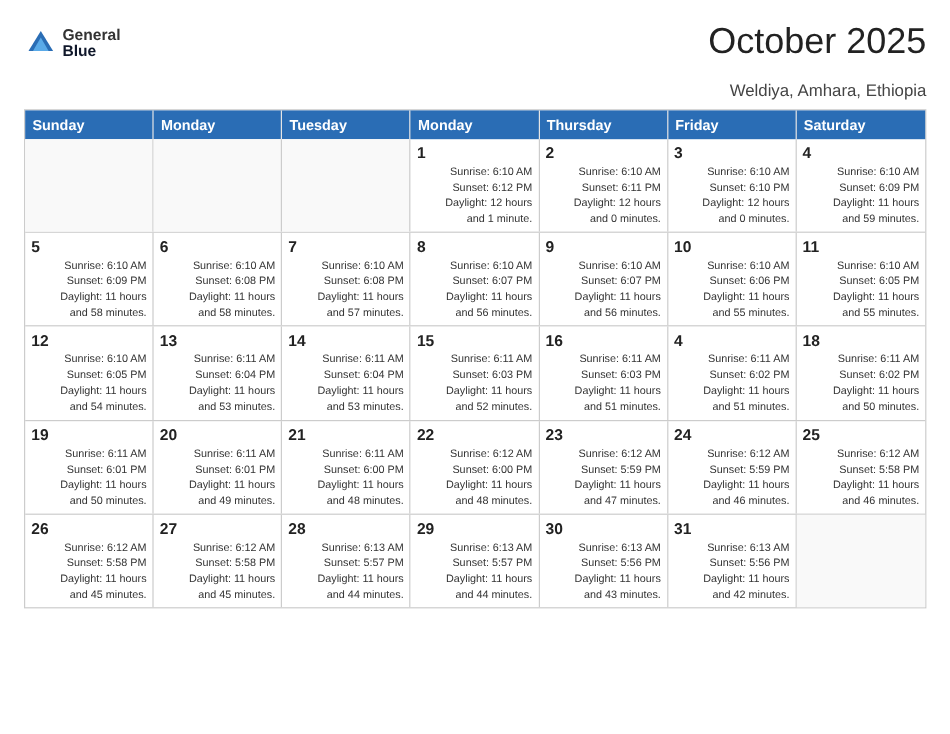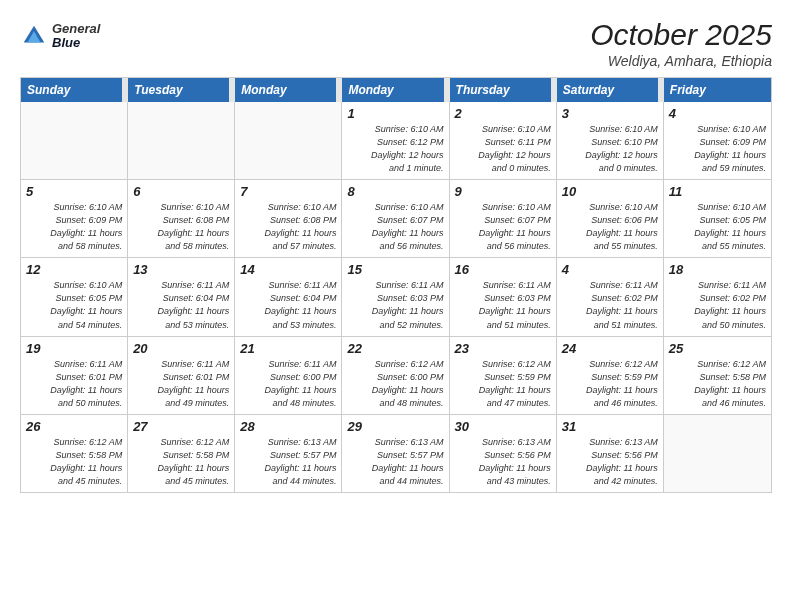--- a/index.html
+++ b/index.html
@@ -9,21 +9,20 @@
       font-family: Arial, sans-serif;
       background: #fff;
       overflow: hidden;
     }
     .page {
       width: 792px;
       height: 478px;
       padding: 18px 20px 14px 20px;
       display: flex;
       flex-direction: column;
-      font-style: italic;
     }
     .header {
       display: flex;
       align-items: flex-start;
       justify-content: space-between;
       margin-bottom: 8px;
     }
     .logo {
       display: flex;
       align-items: center;
@@ -54,40 +53,40 @@
     }
     .main-title {
       font-size: 30px;
       font-weight: normal;
       color: #222;
       line-height: 1.1;
     }
     .subtitle {
       font-size: 14px;
       color: #444;
-      margin-top: 2px;
+      margin-top: 16px;
     }
     .calendar {
       flex: 1;
       display: flex;
       flex-direction: column;
       border: 1px solid #ccc;
     }
     .cal-header-row {
       display: grid;
       grid-template-columns: repeat(7, 1fr);
       background: #2a6db5;
     }
     .cal-header-cell {
       color: #fff;
       font-size: 12px;
       font-weight: bold;
       padding: 5px 6px;
       text-align: left;
-      border-right: 6px solid #e5e5e5;
+      border-right: 1px solid #e5e5e5;
     }
     .cal-header-cell:last-child { border-right: none; }
     .cal-body {
       flex: 1;
       display: flex;
       flex-direction: column;
     }
     .cal-week {
       flex: 1;
       display: grid;
@@ -136,26 +135,26 @@
     </div>
     <div class="title-section">
       <div class="main-title">October 2025</div>
       <div class="subtitle">Weldiya, Amhara, Ethiopia</div>
     </div>
   </div>
 
   <div class="calendar">
     <div class="cal-header-row">
     <div class="cal-header-cell">Sunday</div>
+        <div class="cal-header-cell">Monday</div>
         <div class="cal-header-cell">Tuesday</div>
         <div class="cal-header-cell">Monday</div>
-        <div class="cal-header-cell">Monday</div>
         <div class="cal-header-cell">Thursday</div>
+        <div class="cal-header-cell">Friday</div>
         <div class="cal-header-cell">Saturday</div>
-        <div class="cal-header-cell">Friday</div>
       </div>
     <div class="cal-body">
     <div class="cal-week">
           <div class="cal-cell empty"></div>
           <div class="cal-cell empty"></div>
           <div class="cal-cell empty"></div>
           <div class="cal-cell">
             <span class="day-num">1</span>
             <div class="day-info" style="white-space: pre-line;">Sunrise: 6:10 AM
 Sunset: 6:12 PM

